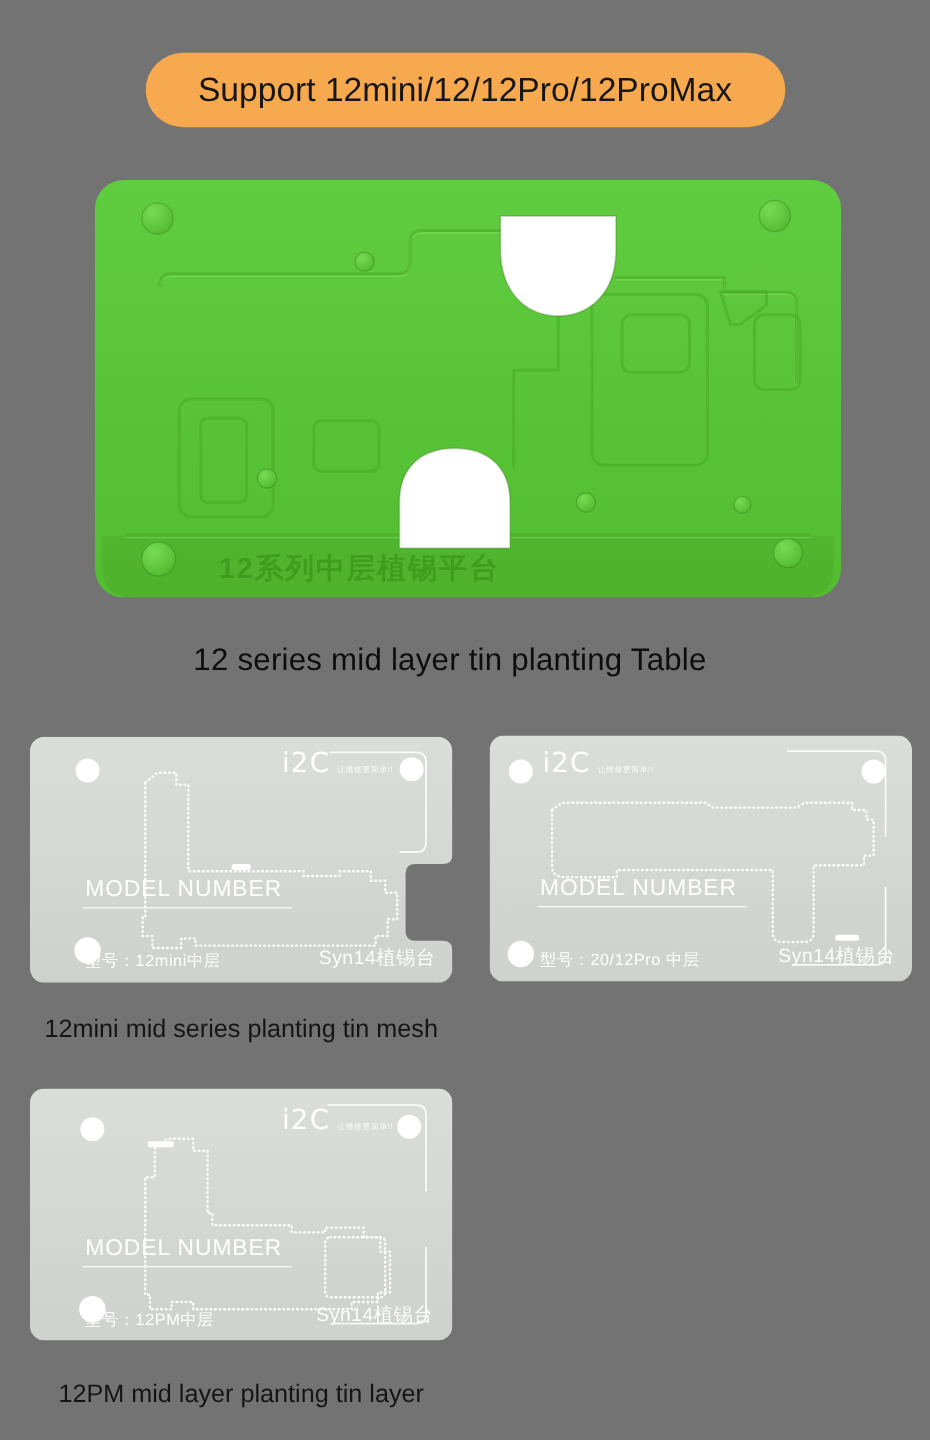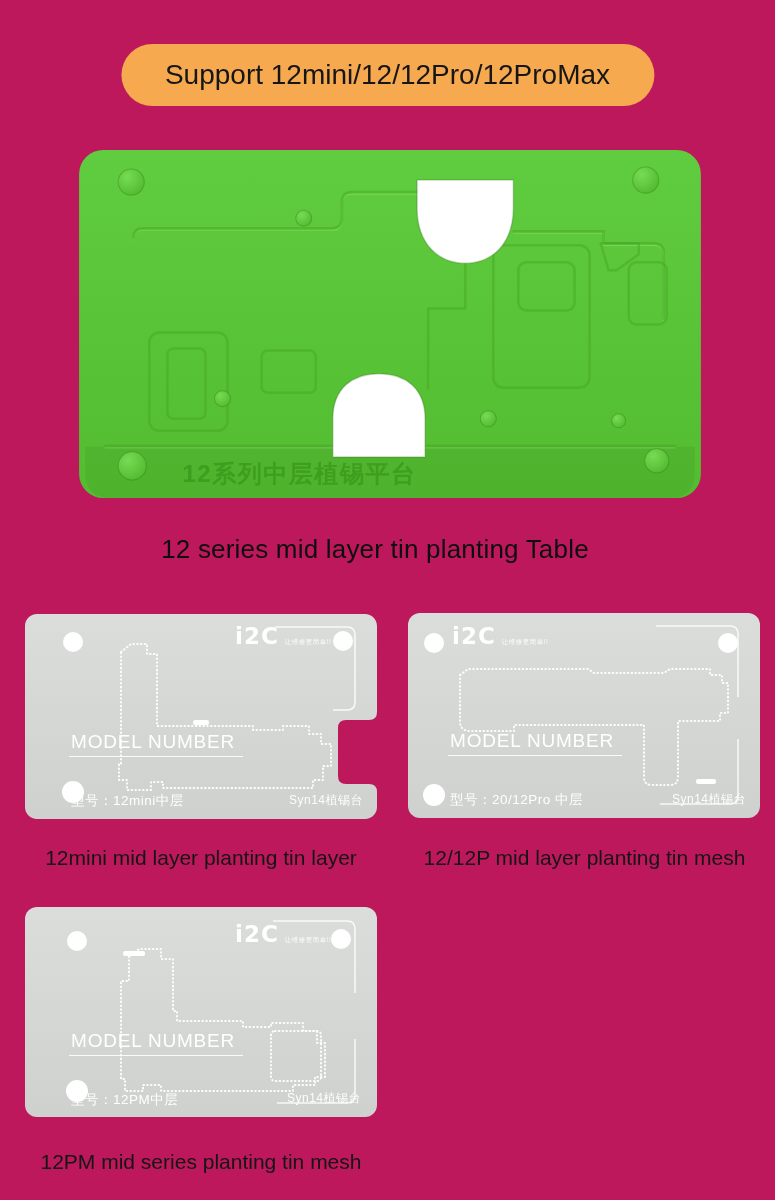--- a/index.html
+++ b/index.html
@@ -1,17 +1,17 @@
 <!DOCTYPE html>
 <html><head>
 <meta charset="utf-8">
 <style>
   html,body{margin:0;padding:0;background:#ffffff;}
   body{font-family:"Liberation Sans","DejaVu Sans",sans-serif;}
-  .page{position:relative;width:775px;height:1200px;background:#be185d;overflow:hidden;margin:0 auto;}
+  .page{position:relative;width:775px;height:1200px;background:#737373;overflow:hidden;margin:0 auto;}
 
   
   .badge{
     position:absolute;top:44px;left:50%;transform:translateX(-50%);
     background:#F6A94E;border-radius:31px;height:62px;line-height:62px;
     padding:0 44px;font-size:28px;font-weight:500;color:#161616;white-space:nowrap;
   }
 
   
   .platform-figure{position:absolute;left:78px;top:150px;width:624px;height:348px;}
@@ -27,26 +27,26 @@
   }
 
   
   .stencil{position:absolute;}
   .stencil svg{position:absolute;left:0;top:0;}
   .sdot{fill:none;stroke:#ffffff;stroke-width:2;stroke-dasharray:.6 3.2;stroke-linecap:round;stroke-linejoin:round;opacity:.95;}
   .sbracket{fill:none;stroke:rgba(255,255,255,.85);stroke-width:1.5;}
   .shole{fill:#ffffff;}
   .sdash{fill:#ffffff;}
   .logo{position:absolute;display:flex;align-items:flex-end;gap:6px;color:#fff;}
-  .logo-main{font-family:"DejaVu Sans","Liberation Sans",sans-serif;font-weight:bold;font-size:23px;line-height:1;letter-spacing:1px;}
+  .logo-main{font-family:"DejaVu Sans","Liberation Sans",sans-serif;font-weight:normal;font-size:23px;line-height:1;letter-spacing:1px;}
   .logo-slogan{font-size:6.5px;line-height:1;opacity:.92;letter-spacing:.5px;padding-bottom:3px;white-space:nowrap;}
   .model-block{position:absolute;left:44px;color:#ffffff;}
   .model-label{font-size:19px;letter-spacing:.8px;border-bottom:1.2px solid rgba(255,255,255,.9);padding:0 8px 3px 2px;white-space:nowrap;}
   .model-value{font-size:13.5px;letter-spacing:.5px;padding:3px 0 0 2px;white-space:nowrap;margin-top:32px;}
-  .syn{position:absolute;font-size:12px;color:rgba(255,255,255,.95);letter-spacing:.5px;white-space:nowrap;}
+  .syn{position:absolute;font-size:16px;color:rgba(255,255,255,.95);letter-spacing:.5px;white-space:nowrap;}
 
   .stencil-caption{position:absolute;font-size:21px;color:#151515;text-align:center;white-space:nowrap;}
 </style>
 </head>
 <body>
 
 <div class="page">
 
   <div class="badge">Support 12mini/12/12Pro/12ProMax</div>
 
@@ -125,21 +125,21 @@
     <div class="logo" style="left:210px;top:11px">
       <span class="logo-main">i2C</span>
       <span class="logo-slogan">让维修更简单!!</span>
     </div>
     <div class="model-block" style="bottom:9px">
       <div class="model-label">MODEL NUMBER</div>
       <div class="model-value">型号：12mini中层</div>
     </div>
     <div class="syn" style="right:14px;bottom:10px">Syn14植锡台</div>
   </div>
-  <div class="stencil-caption" style="left:25px;top:846px;width:352px">12mini mid layer planting tin layer</div>
+  <div class="stencil-caption" style="left:25px;top:846px;width:352px">12mini mid series planting tin mesh</div>
 
   <div class="stencil" style="left:408px;top:613px;width:352px;height:205px">
     <svg width="352" height="205" viewBox="0 0 352 205">
       <defs>
         <linearGradient id="gs2" x1="0" y1="0" x2="0" y2="1">
           <stop offset="0" stop-color="#DADDD9"></stop>
           <stop offset="1" stop-color="#CED1CD"></stop>
         </linearGradient>
       </defs>
       <rect x="0" y="0" width="352" height="205" rx="12" fill="url(#gs2)"></rect>
@@ -154,21 +154,20 @@
     <div class="logo" style="left:44px;top:12px">
       <span class="logo-main">i2C</span>
       <span class="logo-slogan">让维修更简单!!</span>
     </div>
     <div class="model-block" style="left:40px;bottom:9px">
       <div class="model-label">MODEL NUMBER</div>
       <div class="model-value">型号：20/12Pro 中层</div>
     </div>
     <div class="syn" style="right:14px;bottom:10px">Syn14植锡台</div>
   </div>
-  <div class="stencil-caption" style="left:408px;top:846px;width:353px">12/12P mid layer planting tin mesh</div>
 
   <div class="stencil" style="left:25px;top:907px;width:352px;height:210px">
     <svg width="352" height="210" viewBox="0 0 352 210">
       <defs>
         <linearGradient id="gs3" x1="0" y1="0" x2="0" y2="1">
           <stop offset="0" stop-color="#DADDD9"></stop>
           <stop offset="1" stop-color="#CED1CD"></stop>
         </linearGradient>
       </defs>
       <rect x="0" y="0" width="352" height="210" rx="12" fill="url(#gs3)"></rect>
@@ -184,15 +183,15 @@
     <div class="logo" style="left:210px;top:16px">
       <span class="logo-main">i2C</span>
       <span class="logo-slogan">让维修更简单!!</span>
     </div>
     <div class="model-block" style="bottom:8px">
       <div class="model-label">MODEL NUMBER</div>
       <div class="model-value">型号：12PM中层</div>
     </div>
     <div class="syn" style="right:16px;bottom:10px">Syn14植锡台</div>
   </div>
-  <div class="stencil-caption" style="left:25px;top:1150px;width:352px">12PM mid series planting tin mesh</div>
+  <div class="stencil-caption" style="left:25px;top:1150px;width:352px">12PM mid layer planting tin layer</div>
 
 </div>
 
 </body></html>

